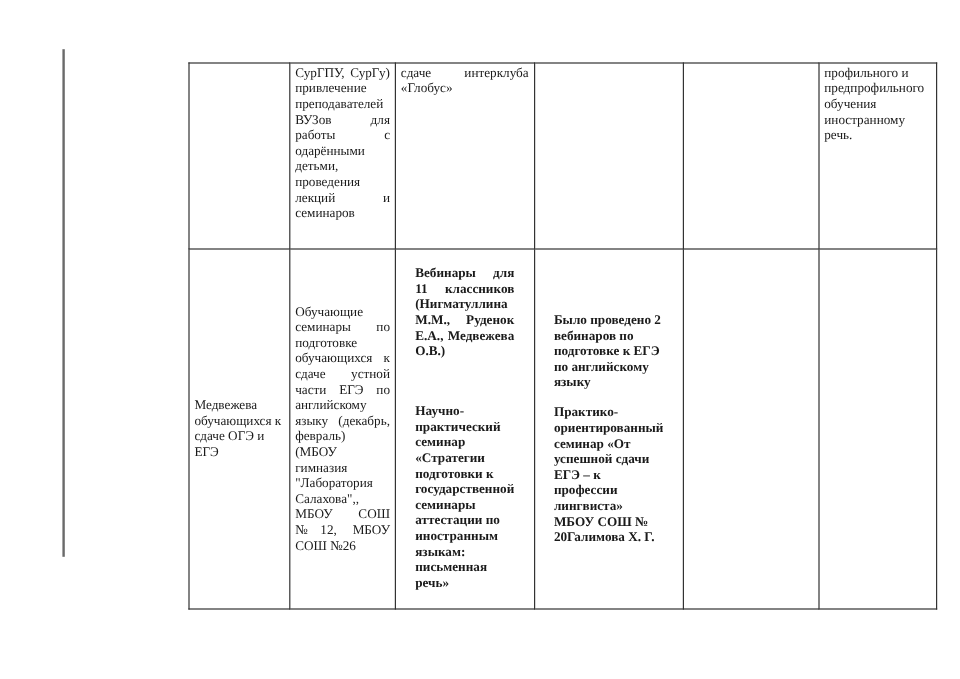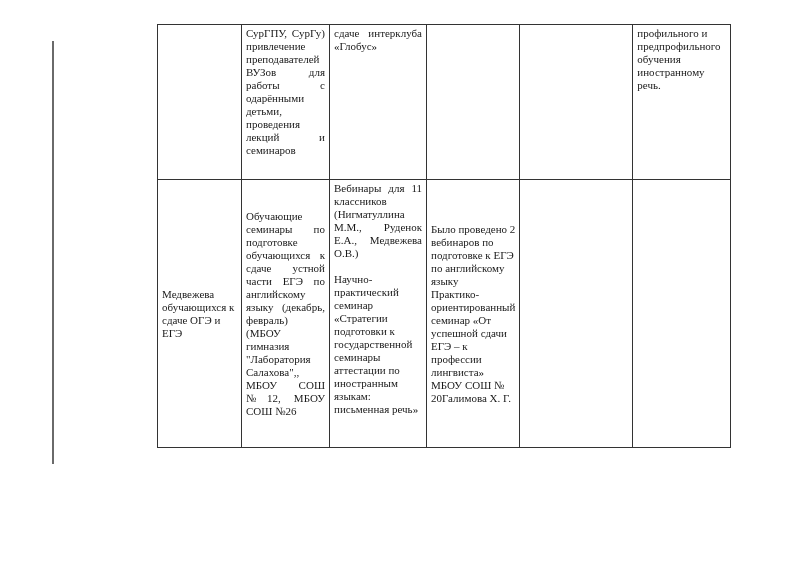--- a/index.html
+++ b/index.html
@@ -1,27 +1,27 @@
 <!DOCTYPE html>
 <html><head>
 <meta charset="utf-8">
 <style>
   html, body { margin: 0; padding: 0; background: #ffffff; }
   body { width: 800px; height: 566px; position: relative; overflow: hidden;
          font-family: "Liberation Serif", "DejaVu Serif", serif; color: #1a1a1a; }
   .margin-line { position: absolute; left: 52px; top: 41px; width: 2px; height: 423px; background: #6a6a6a; }
-  table.doc { position: absolute; left: 157px; top: 24px; border-collapse: collapse; table-layout: fixed; }
+  table.doc { position: absolute; left: 157px; top: 52px; border-collapse: collapse; table-layout: fixed; }
   table.doc td { border: 1.5px solid #333; vertical-align: top; padding: 2px 4px; font-size: 11px; line-height: 13px; }
   .c1 { width: 84px; } .c2 { width: 88px; } .c3 { width: 97px; }
   .c4 { width: 91px; } .c5 { width: 113px; } .c6 { width: 98px; }
   tr.r1 td { height: 150px; }
   tr.r2 td { height: 263px; }
   .just { text-align: justify; text-align-last: left; }
   .mid { vertical-align: middle !important; }
-  .p { margin: 0; }
+  .p { margin: 12px; font-weight: bold; }
   .gap { height: 13px; }
 </style>
 </head>
 <body>
 
 <div class="margin-line"></div>
 
 <table class="doc">
   <colgroup>
     <col class="c1">

